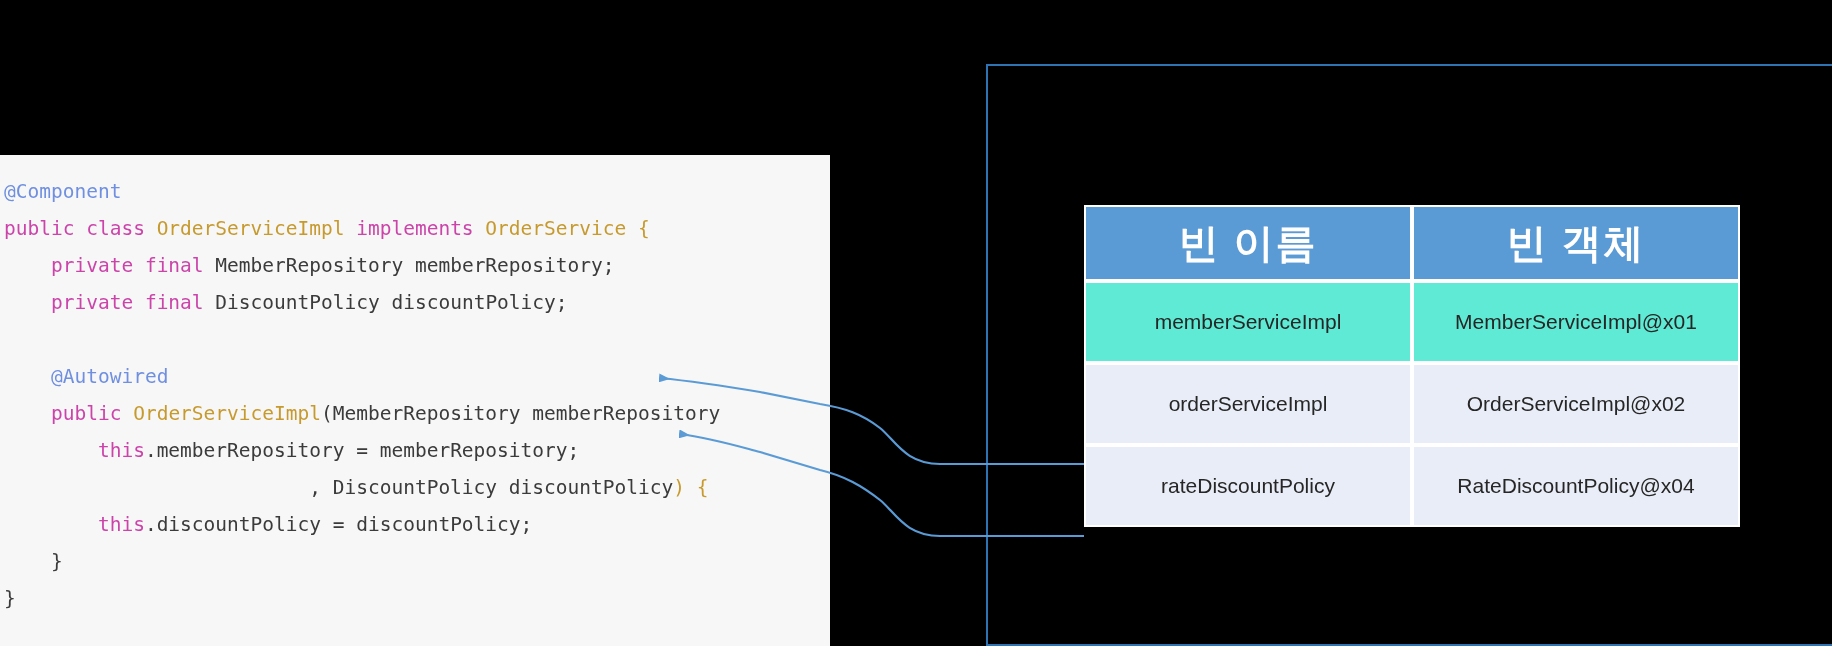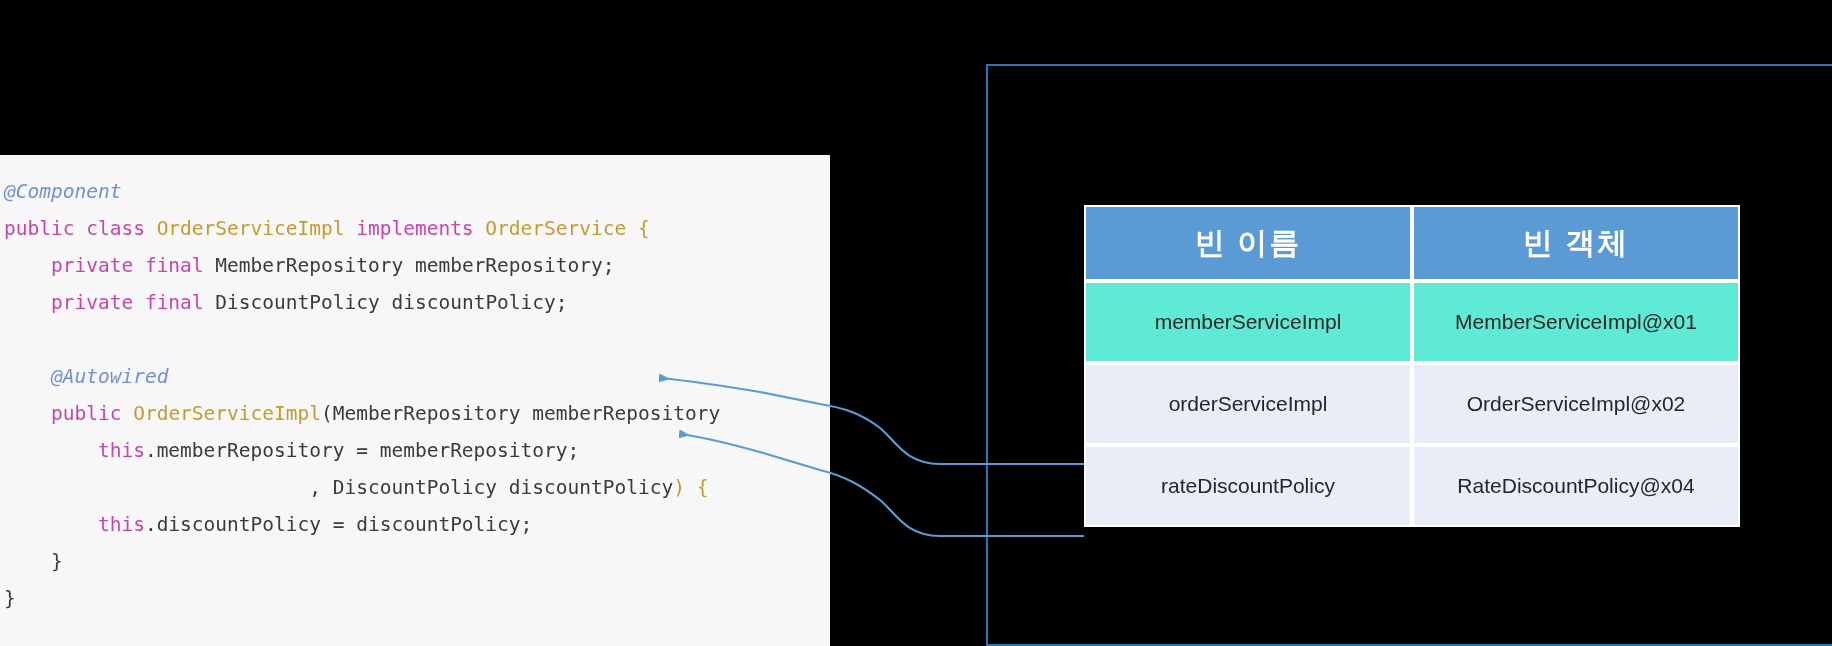--- a/index.html
+++ b/index.html
@@ -29,21 +29,21 @@
   }
   .code-line {
     font-family: "DejaVu Sans Mono", "Liberation Mono", monospace;
     font-size: 19.5px;
     line-height: 37px;
     white-space: pre;
     color: #2b2b2b;
     padding-left: 4px;
     letter-spacing: 0px;
   }
-  .tok-ann   { color: #6f8fe0; font-style: italic; }
+  .tok-ann   { color: #6f8fe0; }
   .tok-kw    { color: #cc44aa; }
   .tok-type  { color: #c79a2e; }
   .tok-plain { color: #3b3b3b; }
   .tok-punc  { color: #c79a2e; }
 
   
   #container-box {
     position: absolute;
     left: 986px;
     top: 64px;
@@ -64,21 +64,21 @@
     border-collapse: separate;
     border-spacing: 0;
     table-layout: fixed;
   }
   #bean-table col.c1 { width: 328px; }
   #bean-table col.c2 { width: 328px; }
 
   #bean-table th {
     background: #5b9bd5;
     color: #ffffff;
-    font-size: 30px;
+    font-size: 40px;
     font-weight: bold;
     height: 70px;
     text-align: center;
     vertical-align: middle;
     border: 2px solid #ffffff;
     font-family: "Liberation Sans", sans-serif;
     letter-spacing: 2px;
   }
   #bean-table td {
     font-size: 21px;

